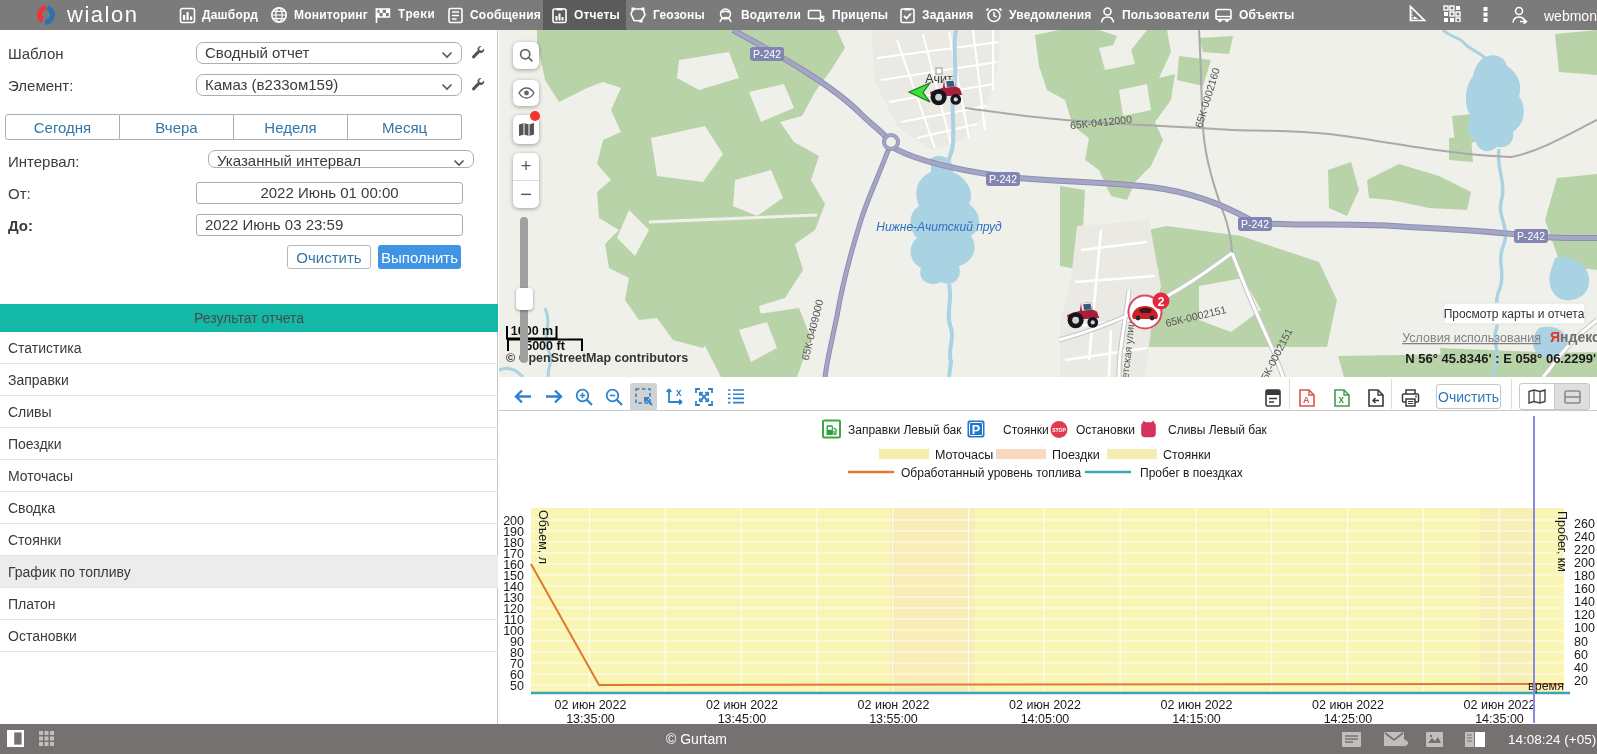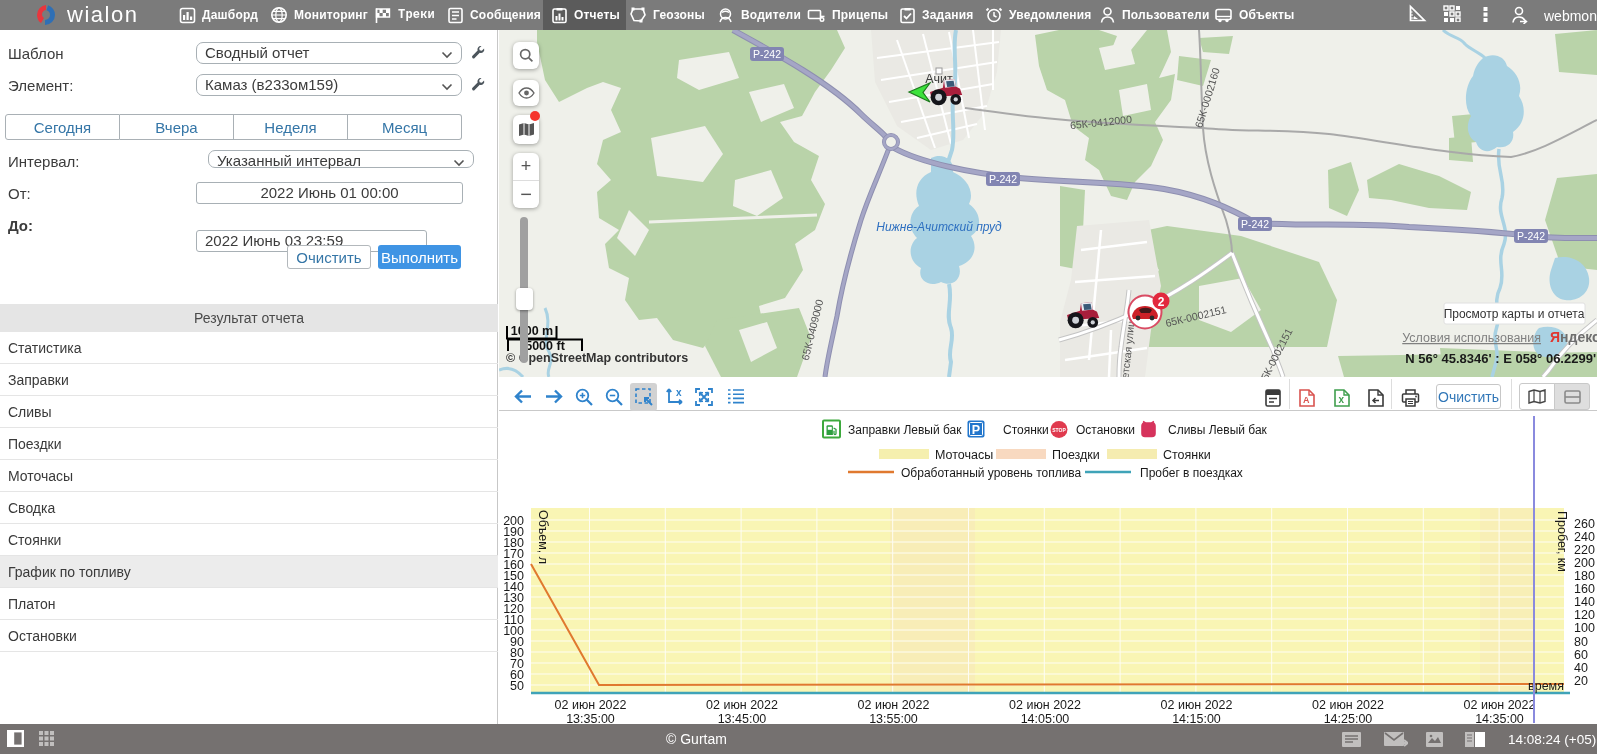--- a/index.html
+++ b/index.html
@@ -191,24 +191,24 @@
         <div>Неделя</div>
         <div>Месяц</div>
       </div>
     <div class="lbl" style="top:123px;">Интервал:</div>
     <div class="sel" style="left:196px;top:120px;width:266px;height:18px;margin-left:12px;">Указанный интервал<svg class="chev" width="12" height="8" viewBox="0 0 12 8" style="position:absolute;right:8px;top:8px;">
           <path d="M1.5 1.5 L6 6 L10.5 1.5" fill="none" stroke="#555" stroke-width="1.6"></path>
         </svg></div>
     <div class="lbl" style="top:155px;">От:</div>
     <div class="inp" style="left:196px;top:152px;width:267px;height:22px;text-align:center;">2022 Июнь 01 00:00</div>
     <div class="lbl" style="top:187px;font-weight:bold;">До:</div>
-    <div class="inp" style="left:196px;top:200px;width:231px;height:22px;">2022 Июнь 03 23:59</div>
+    <div class="inp" style="left:196px;top:184px;width:267px;height:22px;">2022 Июнь 03 23:59</div>
     <div class="btn" id="btnClear">Очистить</div>
     <div class="btn" id="btnRun">Выполнить</div>
-    <div class="crow" style="top:274px;height:28px;line-height:28px;background:#e5e5e5;">Результат отчета</div>
+    <div class="crow" style="top:274px;height:28px;line-height:28px;background:#14b8a6;">Результат отчета</div>
     <div class="listrow" style="top:302px;">Статистика</div>
     <div class="listrow" style="top:334px;">Заправки</div>
     <div class="listrow" style="top:366px;">Сливы</div>
     <div class="listrow" style="top:398px;">Поездки</div>
     <div class="listrow" style="top:430px;">Моточасы</div>
     <div class="listrow" style="top:462px;">Сводка</div>
     <div class="listrow" style="top:494px;">Стоянки</div>
     <div class="listrow" style="top:526px;background:#ececec;">График по топливу</div>
     <div class="listrow" style="top:558px;">Платон</div>
     <div class="listrow" style="top:590px;">Остановки</div>

